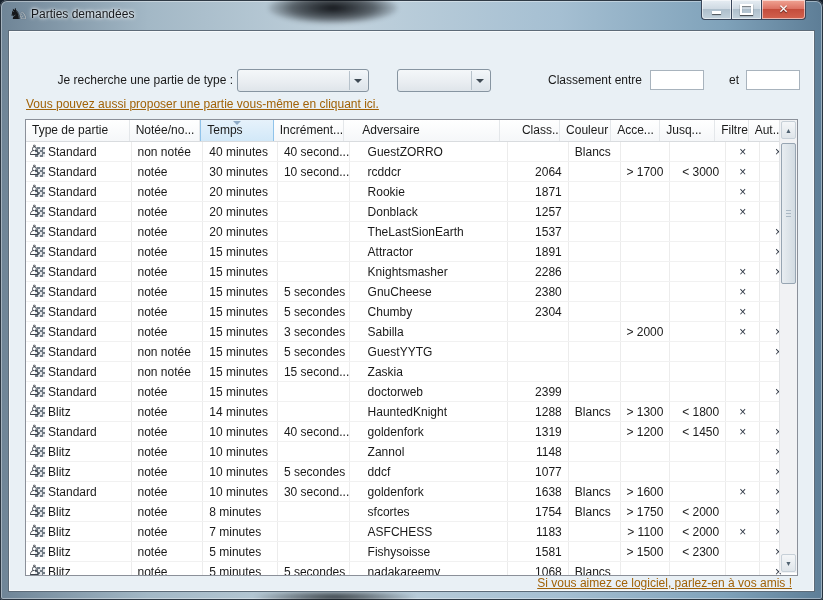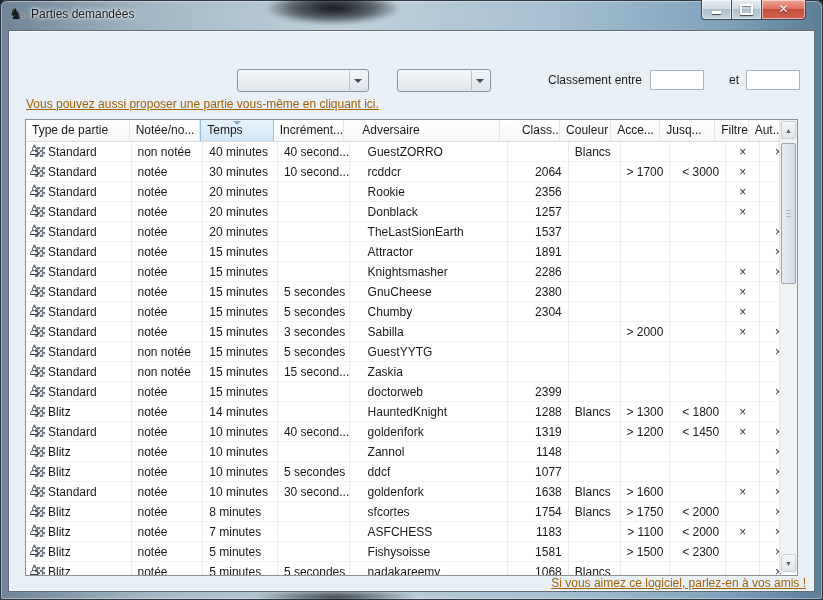--- a/index.html
+++ b/index.html
@@ -49,21 +49,21 @@
   .combo .dd{position:absolute;right:1px;top:1px;bottom:1px;width:17px;border-left:1px solid #b7c2cb;
          border-radius:0 2px 2px 0;background:linear-gradient(180deg,#f2f6f9,#dde4ea);}
   .combo .dd::after{content:"";position:absolute;left:4px;top:8px;width:0;height:0;
          border-left:4px solid transparent;border-right:4px solid transparent;border-top:4px solid #3f4a54;}
   .tinput{position:absolute;top:39px;width:46px;height:18px;border:1px solid #a8b3bd;background:#fff;
           font:inherit;padding:0 3px;}
   .in-min{left:641px;}
   .in-max{left:737px;}
   .link{color:#a16207;text-decoration:underline;cursor:pointer;}
   .propose{position:absolute;left:17px;top:66px;}
-  .footer-link{position:absolute;right:8px;bottom:1px;}
+  .footer-link{position:absolute;right:22px;bottom:1px;}
 
   
   .table{position:absolute;left:16px;top:88px;width:771px;height:455px;background:#fff;
          border:1px solid #8b9099;display:flex;flex-direction:column;overflow:hidden;}
   .thead{display:flex;height:21px;flex:none;background:linear-gradient(180deg,#ffffff,#f5f7f9);
          border-bottom:1px solid #d9dcdf;}
   .hcell{position:relative;box-sizing:border-box;padding:0 6px;line-height:21px;white-space:nowrap;
          overflow:hidden;border-right:1px solid #e4e7ea;cursor:default;}
   .hcell.sorted{background:linear-gradient(180deg,#e6f2fb,#d2e8f8);border-left:1px solid #90c3ea;
          border-right:1px solid #90c3ea;}
@@ -116,20 +116,21 @@
           <span class="glyph-max"></span>
         </div>
       <div class="wbtn close">
           <span class="glyph-close">✕</span>
         </div>
     </div>
   </div>
 
   <div class="client">
 
+    <div class="flabel lbl-type">Je recherche une partie de type :</div>
     <div class="combo combo-1">
       <span></span>
       <span class="dd"></span>
     </div>
     <div class="combo combo-2">
       <span></span>
       <span class="dd"></span>
     </div>
     <div class="flabel lbl-class">Classement entre</div>
     <input class="tinput in-min" value="" style="">
@@ -237,21 +238,21 @@
             <div class="cell c2">
               <span>20 minutes</span>
             </div>
             <div class="cell c3">
               <span></span>
             </div>
             <div class="cell c4">
               <span>Rookie</span>
             </div>
             <div class="cell c5">
-              <span>2356</span>
+              <span>1871</span>
             </div>
             <div class="cell c6">
               <span></span>
             </div>
             <div class="cell c7">
               <span></span>
             </div>
             <div class="cell c8">
               <span></span>
             </div>

